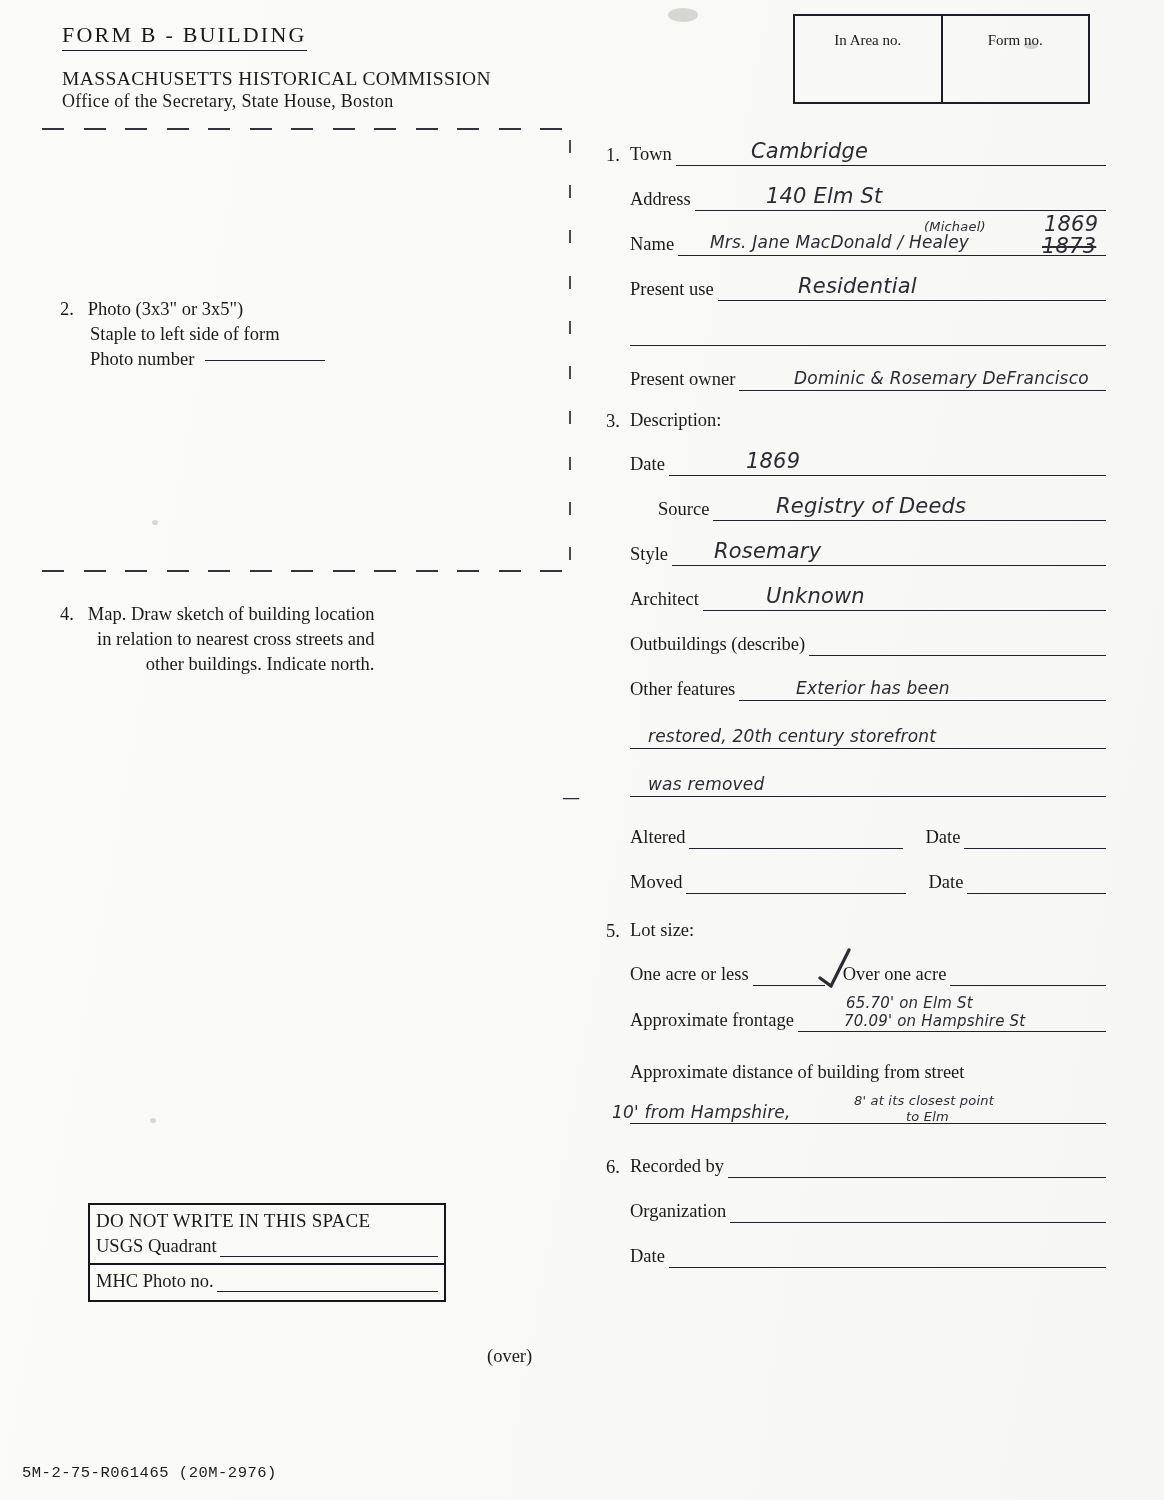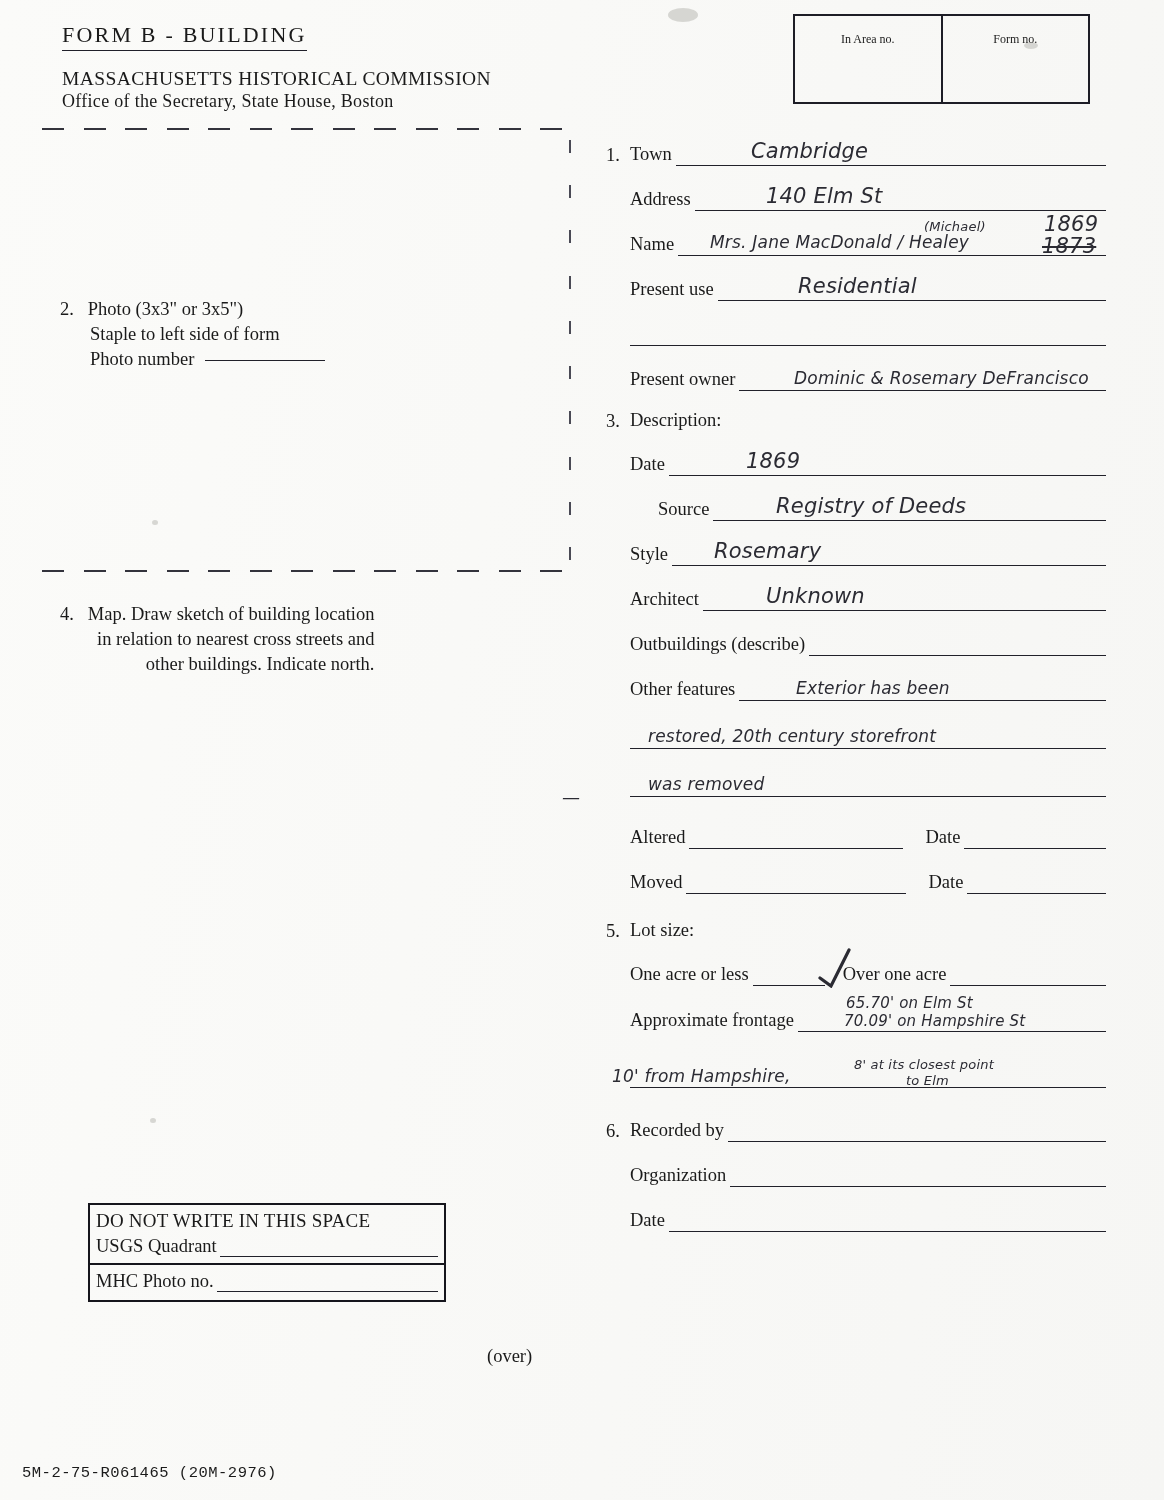--- a/index.html
+++ b/index.html
@@ -82,21 +82,21 @@
     left: 793px; top: 14px;
     width: 293px; height: 86px;
     border: 2.2px solid #1d1d26;
     display: flex;
   }
   #areaform-box .cell {
     flex: 1;
     display: flex;
     justify-content: center;
     padding-top: 16px;
-    font-size: 12px;
+    font-size: 15px;
   }
   #areaform-box .cell + .cell { border-left: 2.2px solid #1d1d26; }
   
   #item2 { left: 60px; top: 297px; font-size: 18.5px; line-height: 25px; }
   #item2 .ln { display: block; white-space: nowrap; }
   #photo-number-rule {
     display: inline-block;
     width: 120px;
     border-bottom: 1.4px solid #21212a;
     margin-left: 6px;
@@ -382,20 +382,23 @@
       </svg>
     </div>
 
     <div class="frow indent" style="margin-bottom:26px;">
       <span class="lbl ser">Approximate frontage</span>
       <span class="fill"></span>
       <span class="answer hand xs" style="left:240px; bottom:20px;">65.70' on Elm St</span>
       <span class="answer hand xs" style="left:238px; bottom:2px;">70.09' on Hampshire St</span>
     </div>
 
+    <div class="frow indent" style="height:26px; margin-bottom:10px;">
+      <span class="lbl ser">Approximate distance of building from street</span>
+    </div>
     <div class="frow indent" style="margin-bottom:24px;">
       <span class="fill" style="margin-left:0;"></span>
       <span class="answer hand sm" style="left:6px; bottom:2px;">10' from Hampshire,</span>
       <span class="answer hand xs" style="left:248px; bottom:16px; font-size:13px;">8' at its closest point</span>
       <span class="answer hand xs" style="left:300px; bottom:0px; font-size:13px;">to Elm</span>
     </div>
 
     <div class="frow">
       <span class="num ser">6.</span>
       <span class="lbl ser">Recorded by</span>

